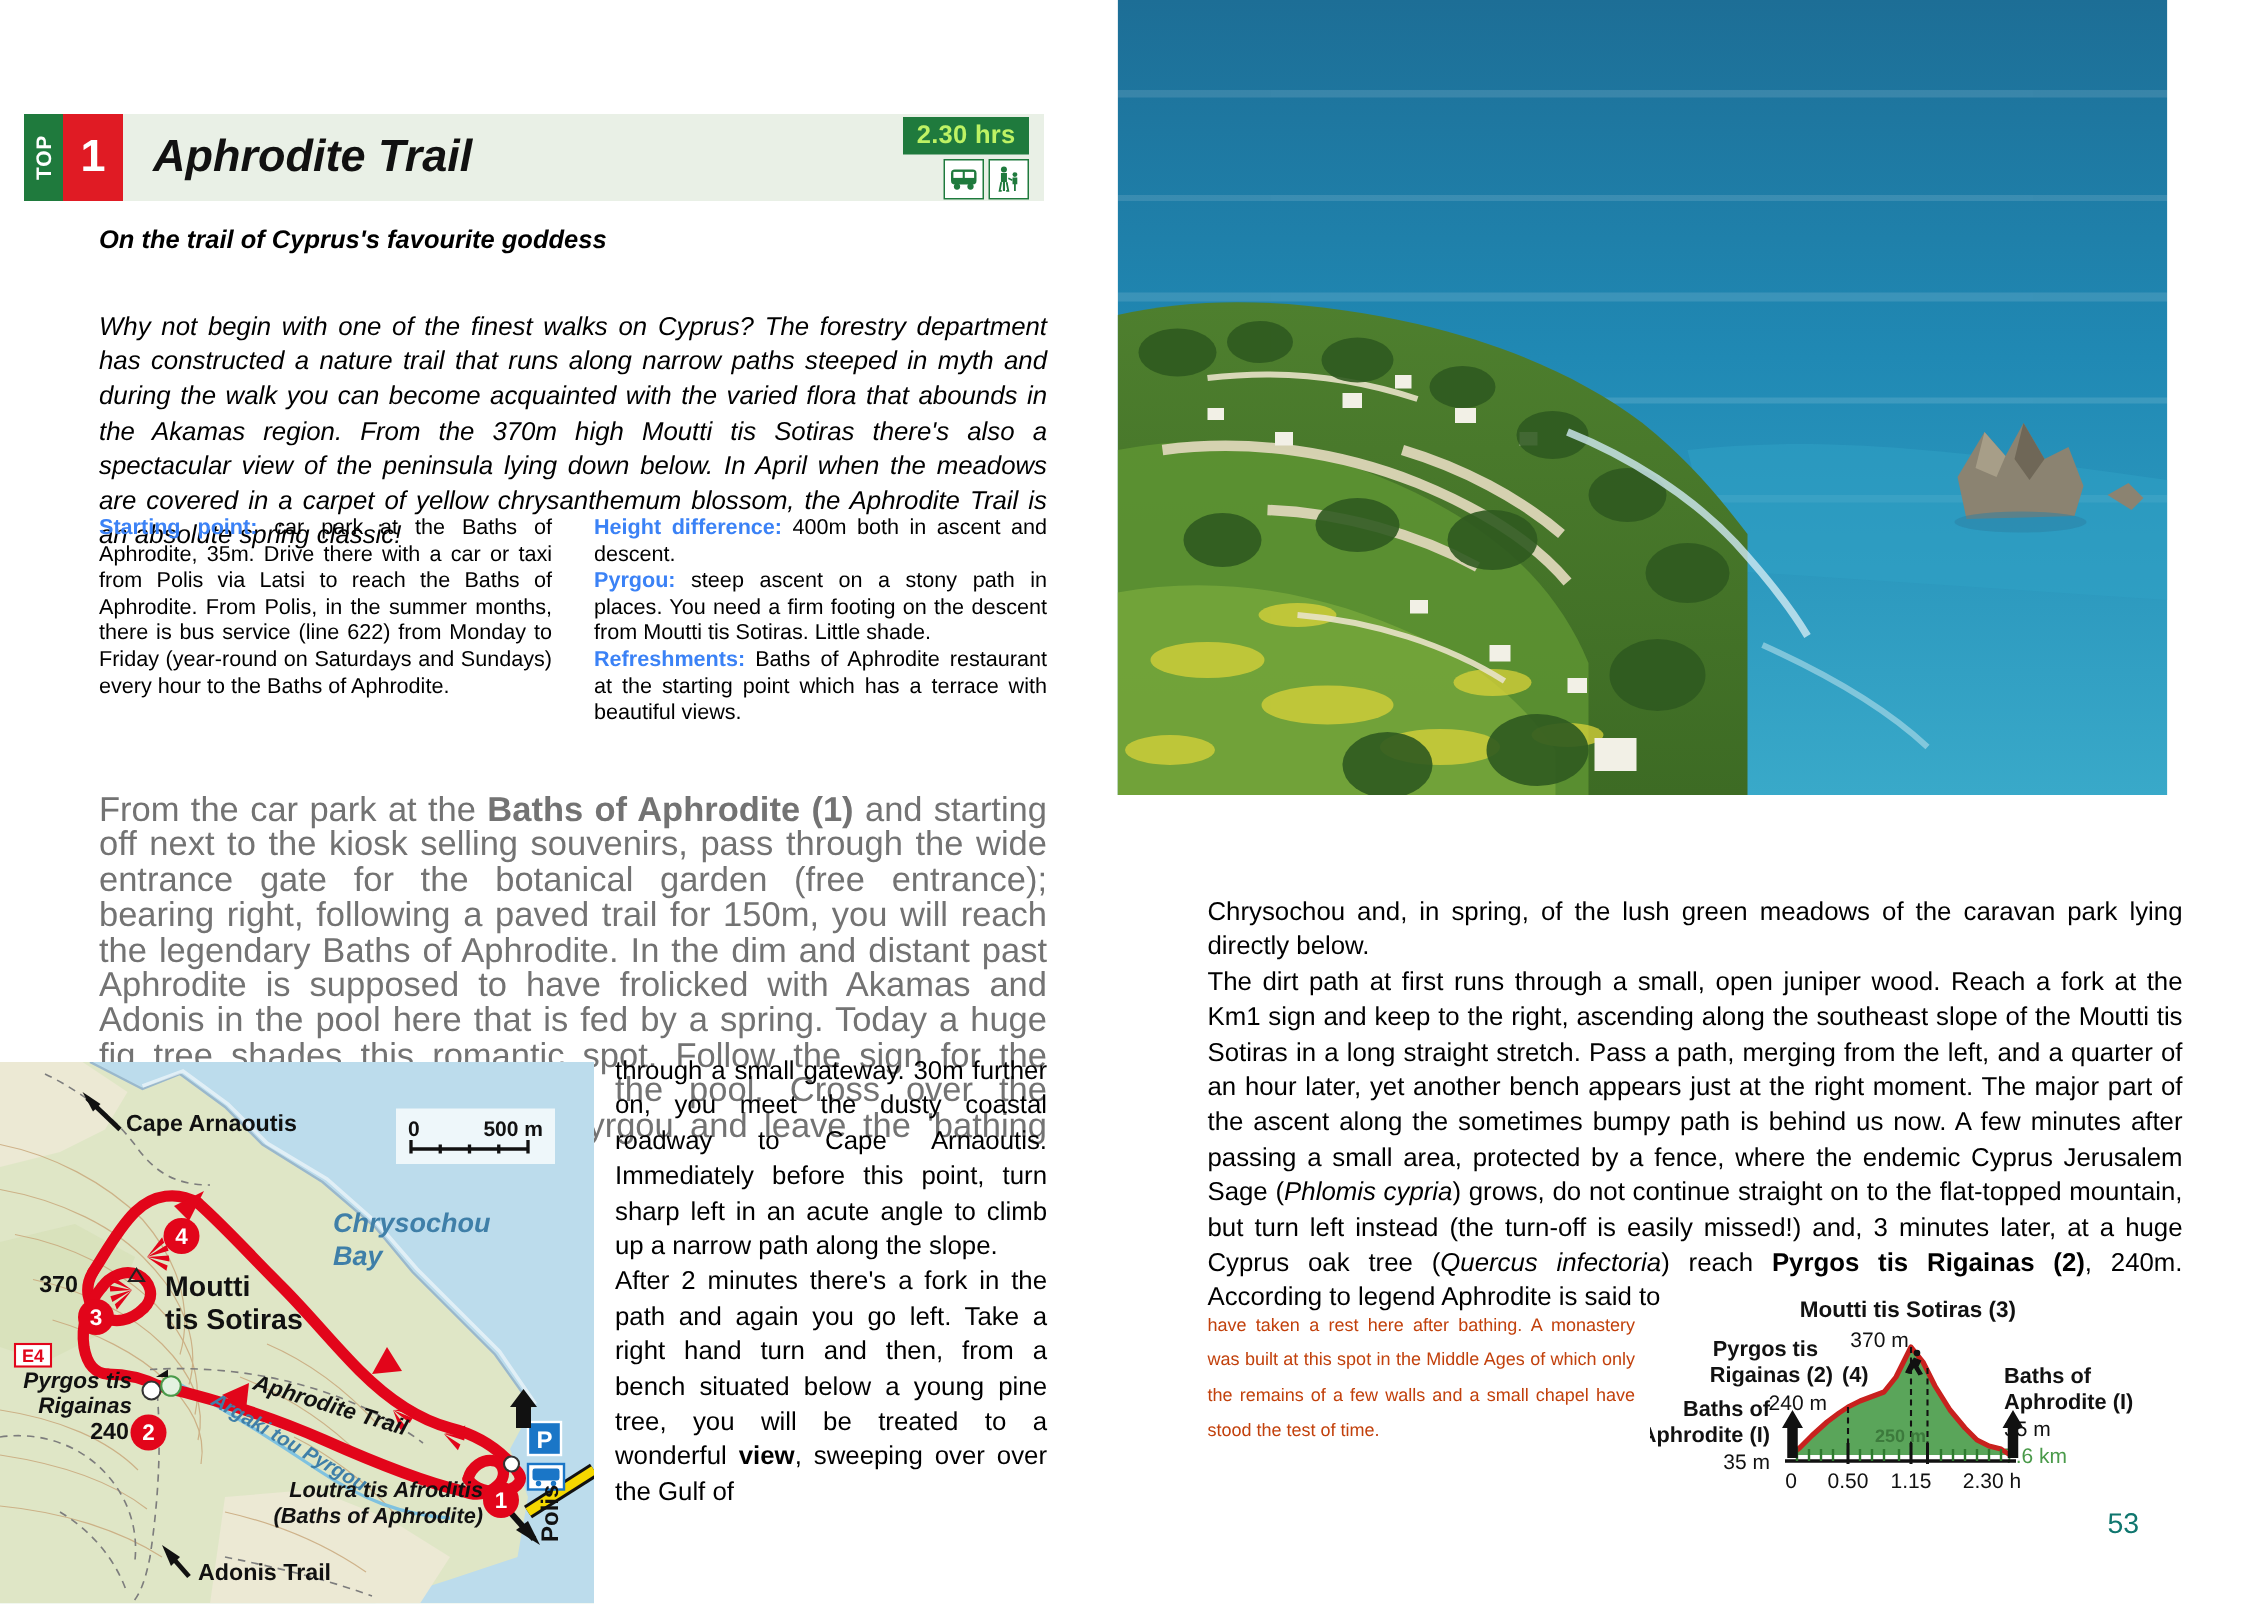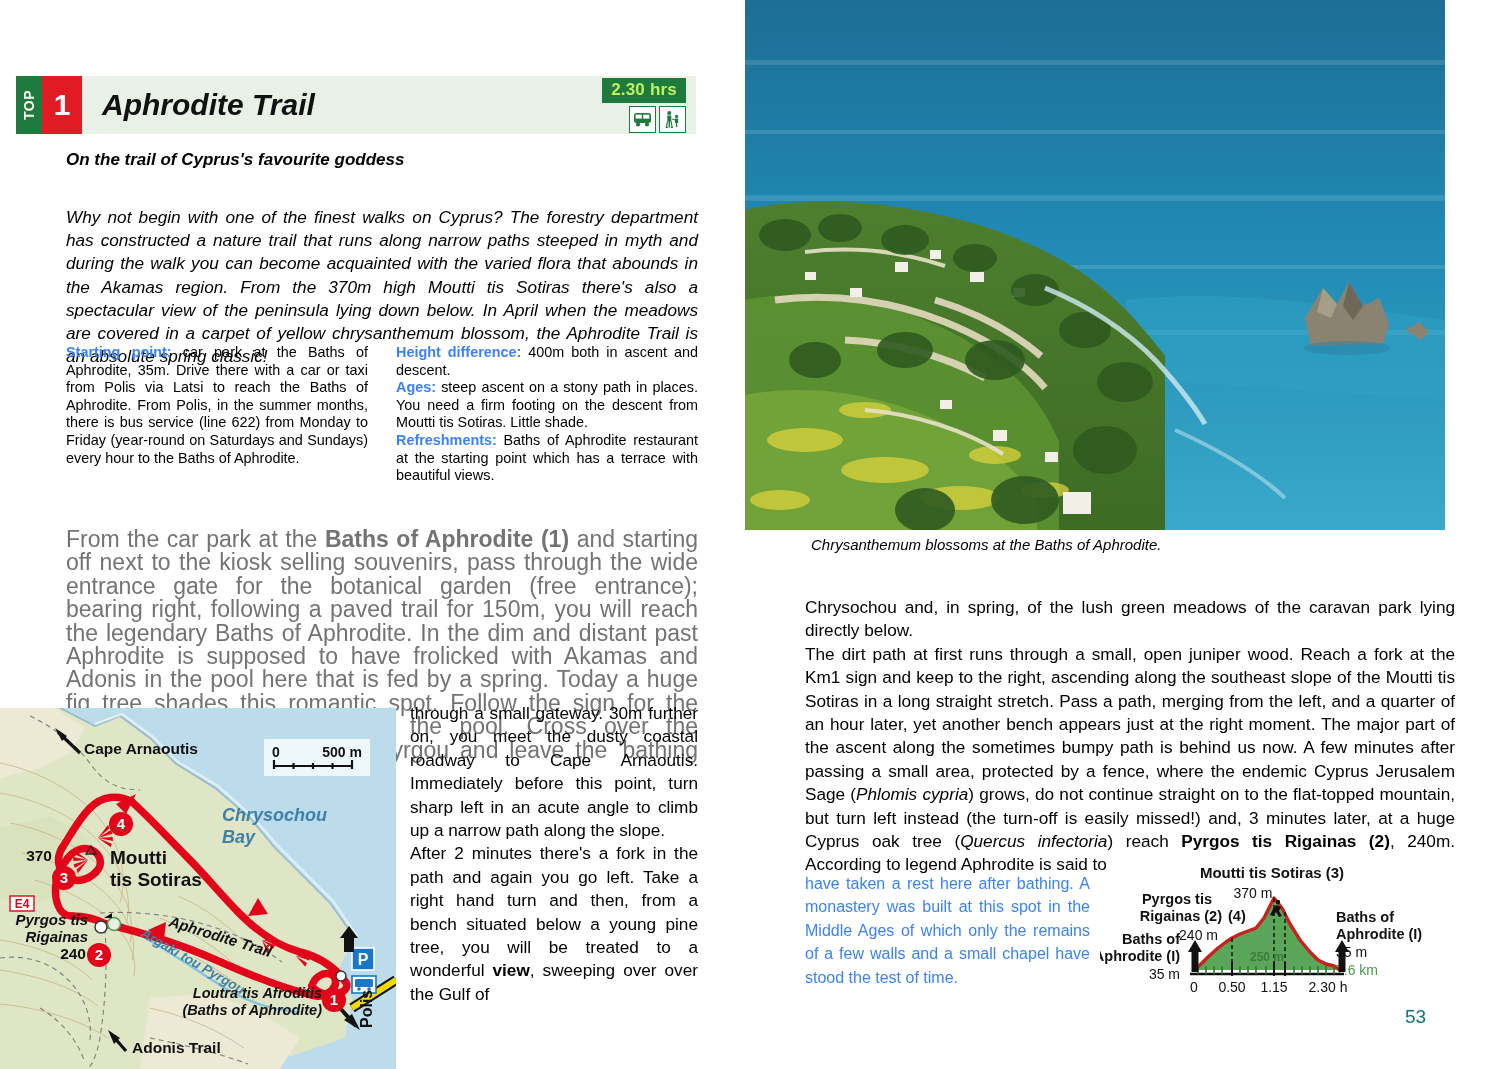--- a/index.html
+++ b/index.html
@@ -98,21 +98,21 @@
   .caption{
     position:absolute;left:66px;top:536px;width:640px;
     font-size:15px;font-style:italic;color:#000;
   }
   .body-right{
     position:absolute;left:60px;top:596px;width:650px;
     font-size:17.2px;line-height:23.4px;text-align:justify;color:#000;
   }
   .body-right-narrow{
     position:absolute;left:60px;top:872px;width:285px;
-    font-size:16px;line-height:23.4px;text-align:justify;color:#3b82f6;
+    font-size:12px;line-height:23.4px;text-align:justify;color:#c2410c;
   }
   .pageno{
     position:absolute;left:660px;top:1006px;
     font-size:19px;color:#0f766e;
   }
 
   
   .elev{
     position:absolute;left:355px;top:862px;width:360px;height:145px;
   }
@@ -161,21 +161,21 @@
 
     <div class="subhead">On the trail of Cyprus's favourite goddess</div>
     <div class="intro">Why not begin with one of the finest walks on Cyprus? The forestry department has constructed a nature trail that runs along narrow paths steeped in myth and during the walk you can become acquainted with the varied flora that abounds in the Akamas region. From the 370m high Moutti tis Sotiras there's also a spectacular view of the peninsula lying down below. In April when the meadows are covered in a carpet of yellow chrysanthemum blossom, the Aphrodite Trail is an absolute spring classic!</div>
 
     <div class="infobox">
       <div class="infocol">
         <span class="lbl">Starting point:</span><span> car park at the Baths of Aphrodite, 35m. Drive there with a car or taxi from Polis via Latsi to reach the Baths of Aphrodite. From Polis, in the summer months, there is bus service (line 622) from Monday to Friday (year-round on Saturdays and Sundays) every hour to the Baths of Aphrodite.</span>
       </div>
       <div class="infocol">
         <span class="lbl">Height difference:</span><span> 400m both in ascent and descent.</span><br>
-        <span class="lbl">Ages:</span><span> steep ascent on a stony path in places. You need a firm footing on the descent from Moutti tis Sotiras. Little shade.</span><br>
+        <span class="lbl">Pyrgou:</span><span> steep ascent on a stony path in places. You need a firm footing on the descent from Moutti tis Sotiras. Little shade.</span><br>
         <span class="lbl">Refreshments:</span><span> Baths of Aphrodite restaurant at the starting point which has a terrace with beautiful views.</span>
       </div>
     </div>
 
     <div class="body-left">
       <span>From the car park at the </span><b class="bld">Baths of Aphrodite (1)</b><span> and starting off next to the kiosk selling souvenirs, pass through the wide entrance gate for the botanical garden (free entrance); bearing right, following a paved trail for 150m, you will reach the legendary Baths of Aphrodite. In the dim and distant past Aphrodite is supposed to have frolicked with Akamas and Adonis in the pool here that is fed by a spring. Today a huge fig tree shades this romantic spot. Follow the sign for the 'Nature Trail' just in front of the pool. Cross over the streambed of the Argaki tou Pyrgou and leave the 'bathing area' again</span>
     </div>
 
     <div class="body-narrow">
       <span>through a small gateway. 30m further on, you meet the dusty coastal roadway to Cape Arnaoutis. Immediately before this point, turn sharp left in an acute angle to climb up a narrow path along the slope.</span><br>
@@ -455,21 +455,20 @@
             <path d="M604,282 L618,306 L608,320 L598,306 Z" fill="#6f6757"></path>
             <ellipse cx="602" cy="348" rx="44" ry="7" fill="#2b7fa3" opacity=".5"></ellipse>
             <path d="M660,330 l14,-8 l10,10 l-8,8 z" fill="#8b8371"></path>
           </g>
 
           <path d="M430,430 C470,448 510,470 540,498" fill="none" stroke="#bfe3ee" stroke-width="4" opacity=".55"></path>
         </g>
       </svg>
     </div>
 
-    <div class="caption">Chrysanthemum blossoms at the Baths of Aphrodite.</div>
 
     <div class="body-right">
       <span>Chrysochou and, in spring, of the lush green meadows of the caravan park lying directly below.</span><br>
       <span>The dirt path at first runs through a small, open juniper wood. Reach a fork at the Km1 sign and keep to the right, ascending along the southeast slope of the Moutti tis Sotiras in a long straight stretch. Pass a path, merging from the left, and a quarter of an hour later, yet another bench appears just at the right moment. The major part of the ascent along the sometimes bumpy path is behind us now. A few minutes after passing a small area, protected by a fence, where the endemic Cyprus Jerusalem Sage (</span><i class="it">Phlomis cypria</i><span>) grows, do not continue straight on to the flat-topped mountain, but turn left instead (the turn-off is easily missed!) and, 3 minutes later, at a huge Cyprus oak tree (</span><i class="it">Quercus infectoria</i><span>) reach </span><b class="bld">Pyrgos tis Rigainas (2)</b><span>, 240m. According to legend Aphrodite is said to</span>
     </div>
 
     <div class="body-right-narrow">have taken a rest here after bathing. A monastery was built at this spot in the Middle Ages of which only the remains of a few walls and a small chapel have stood the test of time.</div>
 
     <div class="elev">
       <svg width="360" height="145" viewBox="0 0 360 145">

